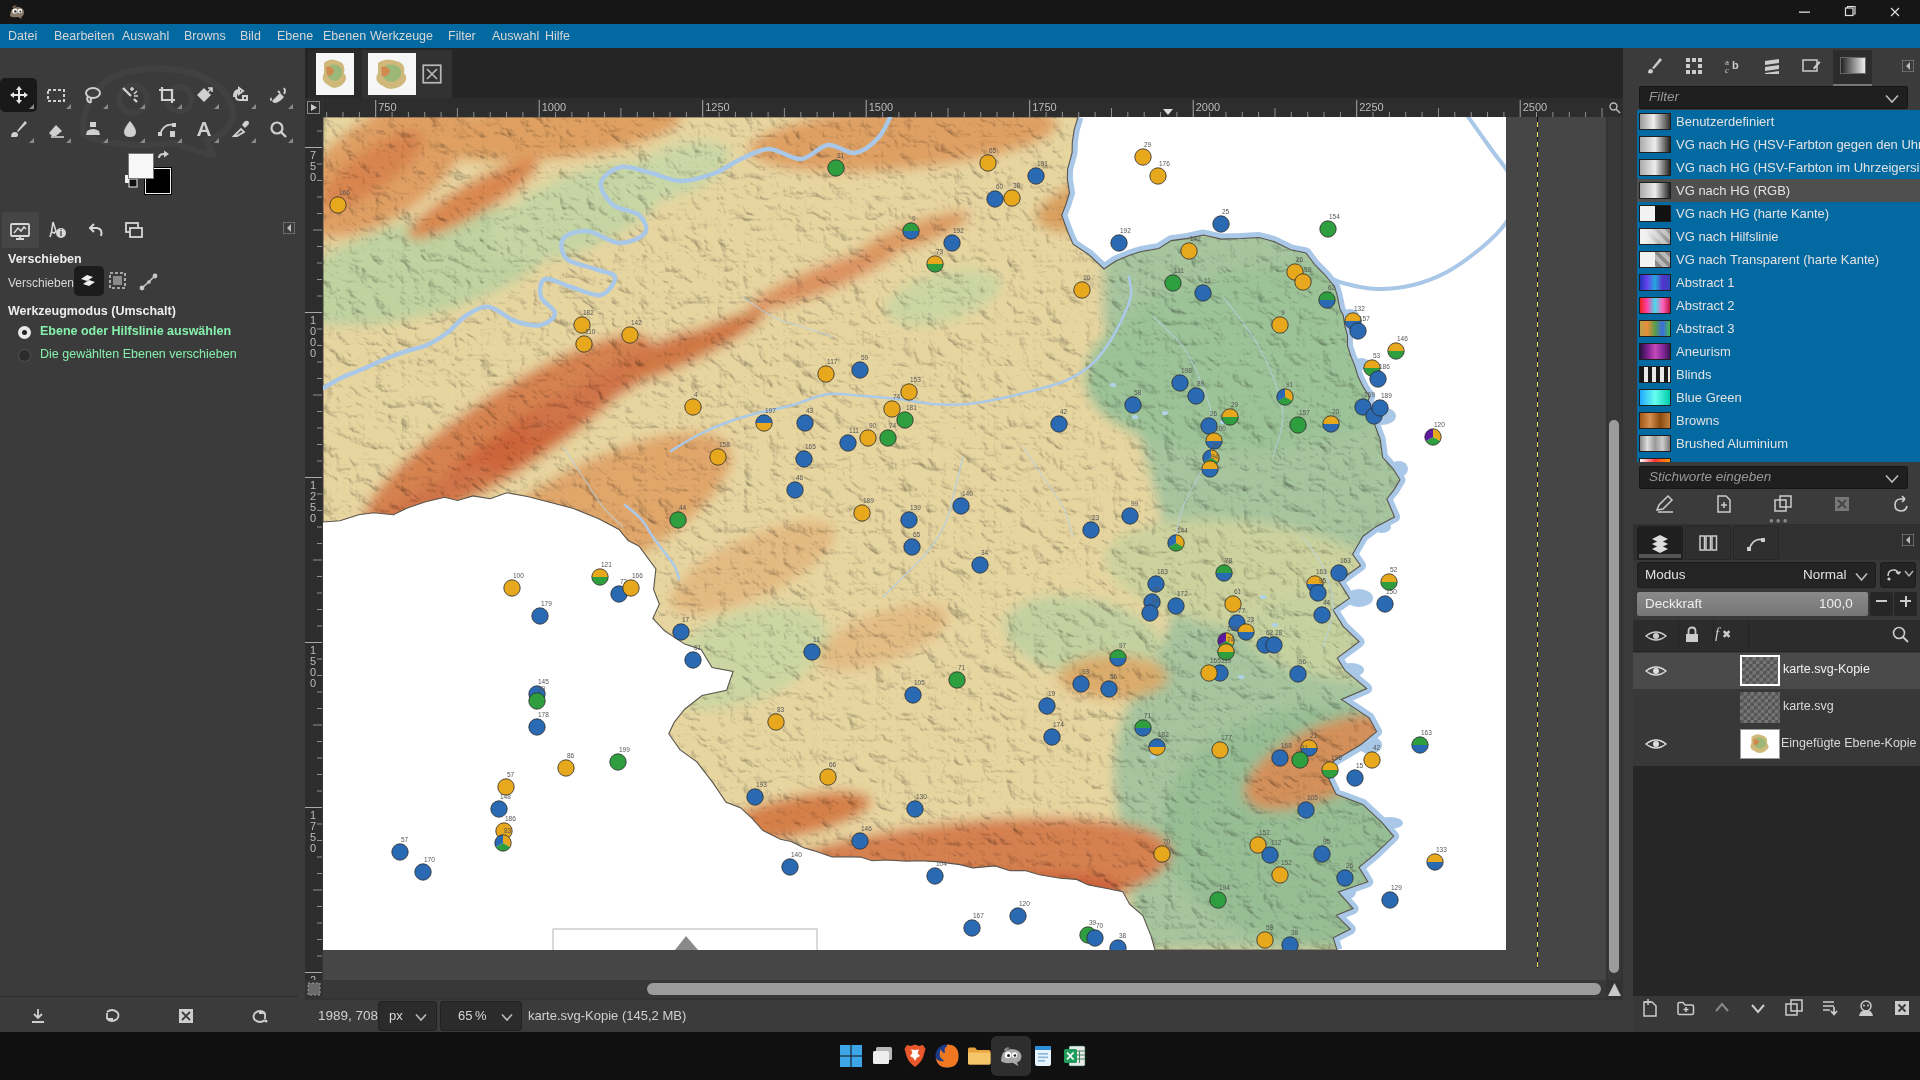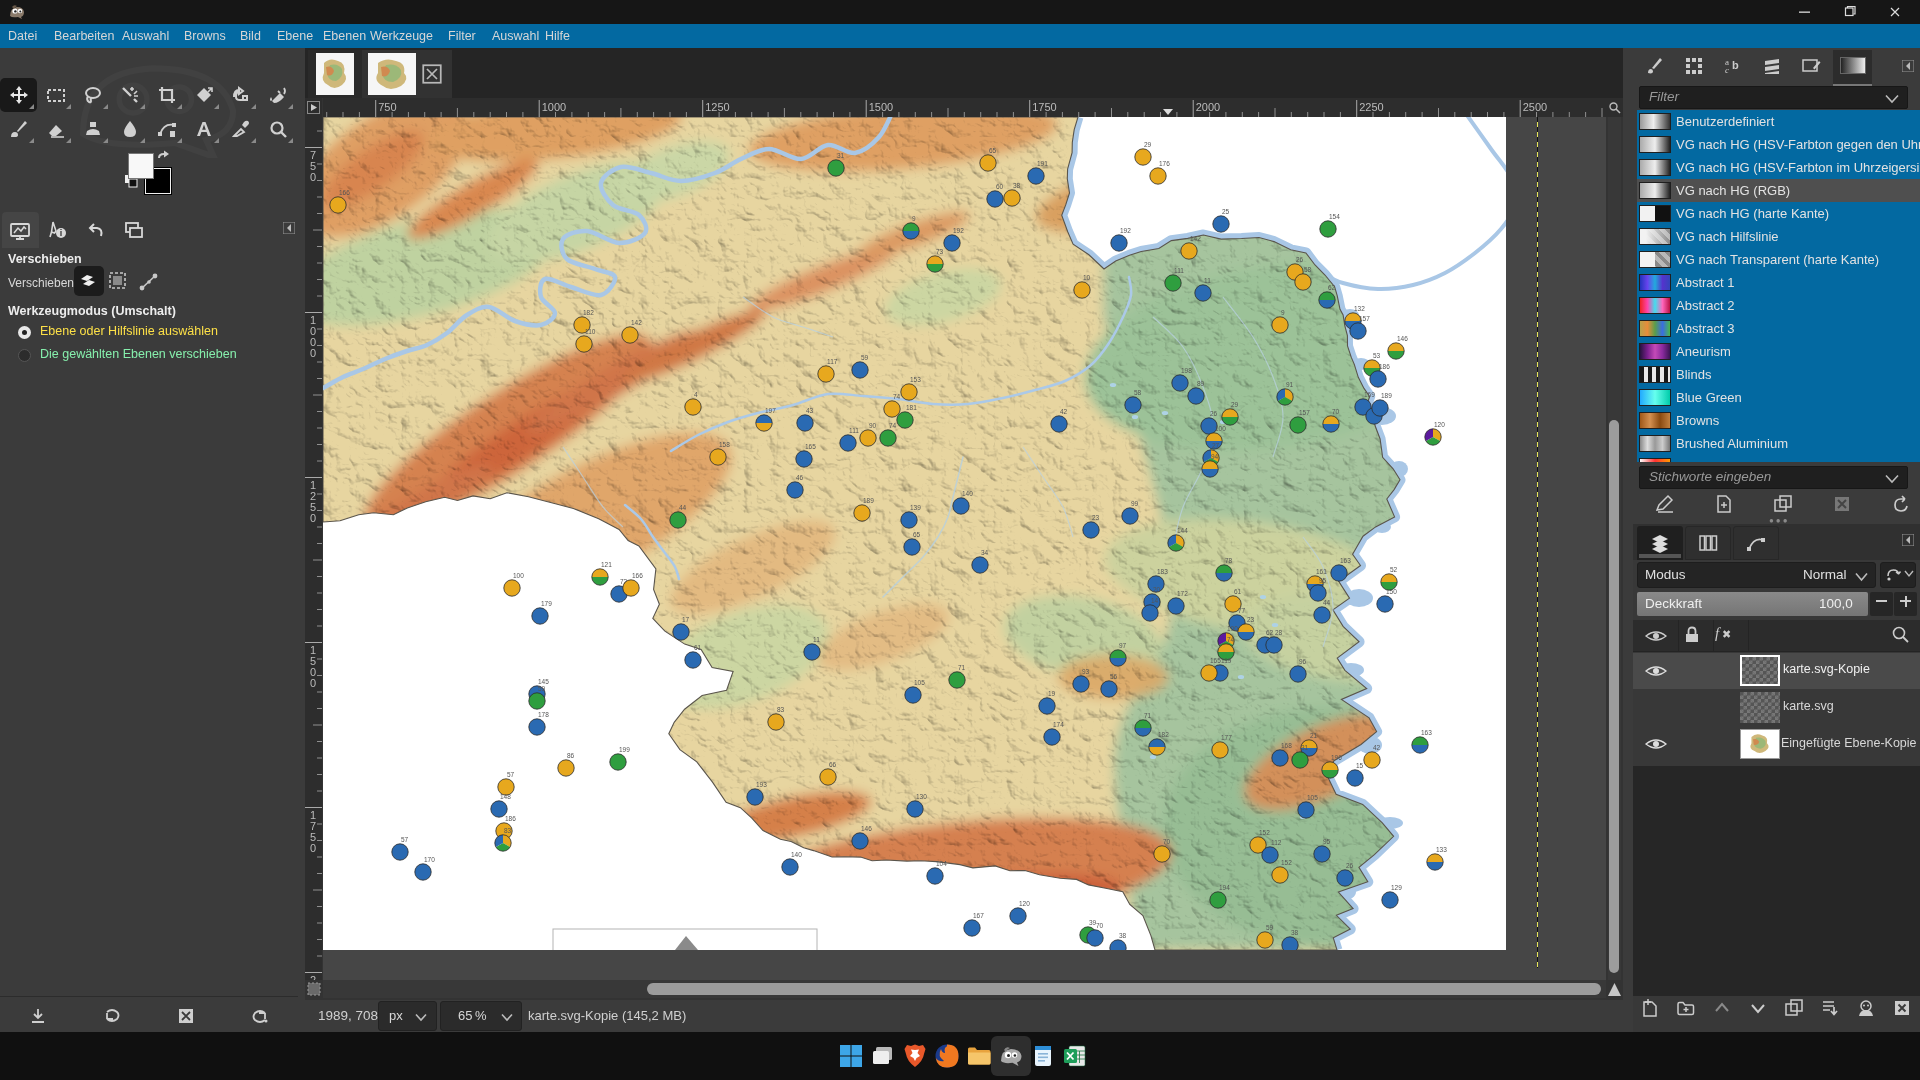--- a/index.html
+++ b/index.html
@@ -241,21 +241,21 @@
     </svg>
     <svg class="abs" style="left:138px;top:223px" width="22" height="22" viewBox="0 0 22 22">
       <path d="M3 18 L18 4" stroke="#c8c8c8" stroke-width="1.6"></path>
       <circle cx="4" cy="17" r="2.4" fill="#c8c8c8"></circle>
       <circle cx="17" cy="5" r="2.4" fill="#c8c8c8"></circle>
       <circle cx="11" cy="11" r="1.8" fill="#c8c8c8"></circle>
     </svg>
     <div class="abs" style="left:8px;top:256px;font-size:12.5px;font-weight:bold;color:#ececec">Werkzeugmodus (Umschalt)</div>
     <div class="abs" style="left:18px;top:278px;width:13px;height:13px;border-radius:7px;background:#e8e8e8"></div>
     <div class="abs" style="left:22px;top:282px;width:5px;height:5px;border-radius:3px;background:#222"></div>
-    <div class="abs" style="left:40px;top:276px;font-size:12.5px;font-weight:normal;color:#fde047">Ebene oder Hilfslinie auswählen</div>
+    <div class="abs" style="left:40px;top:276px;font-size:12.5px;font-weight:bold;color:#86efac">Ebene oder Hilfslinie auswählen</div>
     <div class="abs" style="left:18px;top:301px;width:13px;height:13px;border-radius:7px;background:#2c2c2c;border:1px solid #555"></div>
     <div class="abs" style="left:40px;top:299px;font-size:12.5px;color:#86efac">Die gewählten Ebenen verschieben</div>
     <div class="abs" style="left:0;top:948px;width:298px;height:1px;background:#2c2c2c"></div>
     <svg class="abs" style="left:28px;top:958px" width="20" height="20" viewBox="0 0 20 20">
       <path d="M4 16 h12 M10 3 v9 M6 8 l4 4 l4-4" stroke="#cfcfcf" stroke-width="1.8" fill="none"></path>
     </svg>
     <svg class="abs" style="left:102px;top:958px" width="20" height="20" viewBox="0 0 20 20">
       <path d="M5 6 Q10 2 15 6 Q18 9 15 13 Q10 17 5 13 M5 13 V7 M5 13 H11" fill="none" stroke="#cfcfcf" stroke-width="1.8"></path>
     </svg>
     <svg class="abs" style="left:176px;top:958px" width="20" height="20" viewBox="0 0 20 20">

